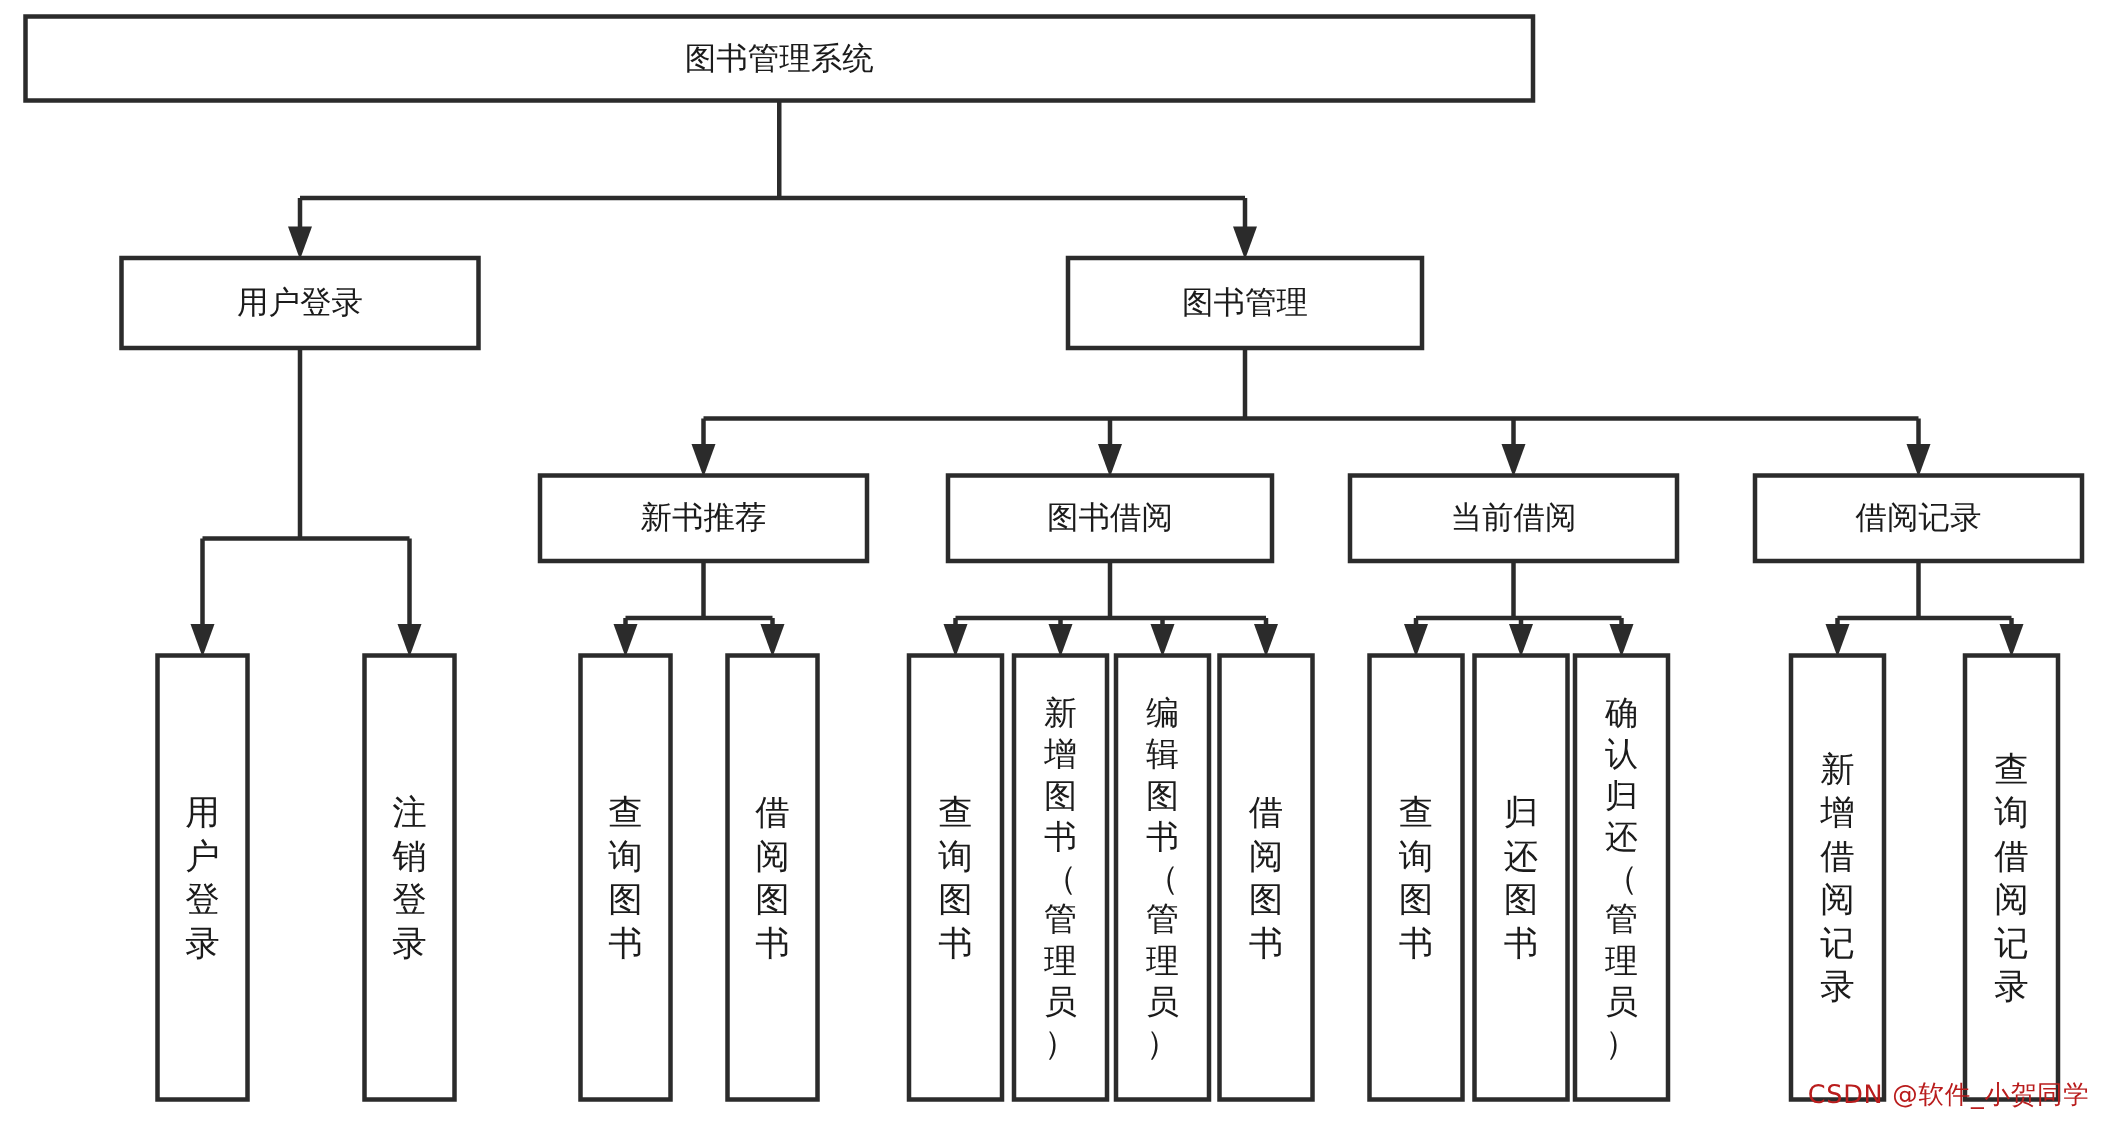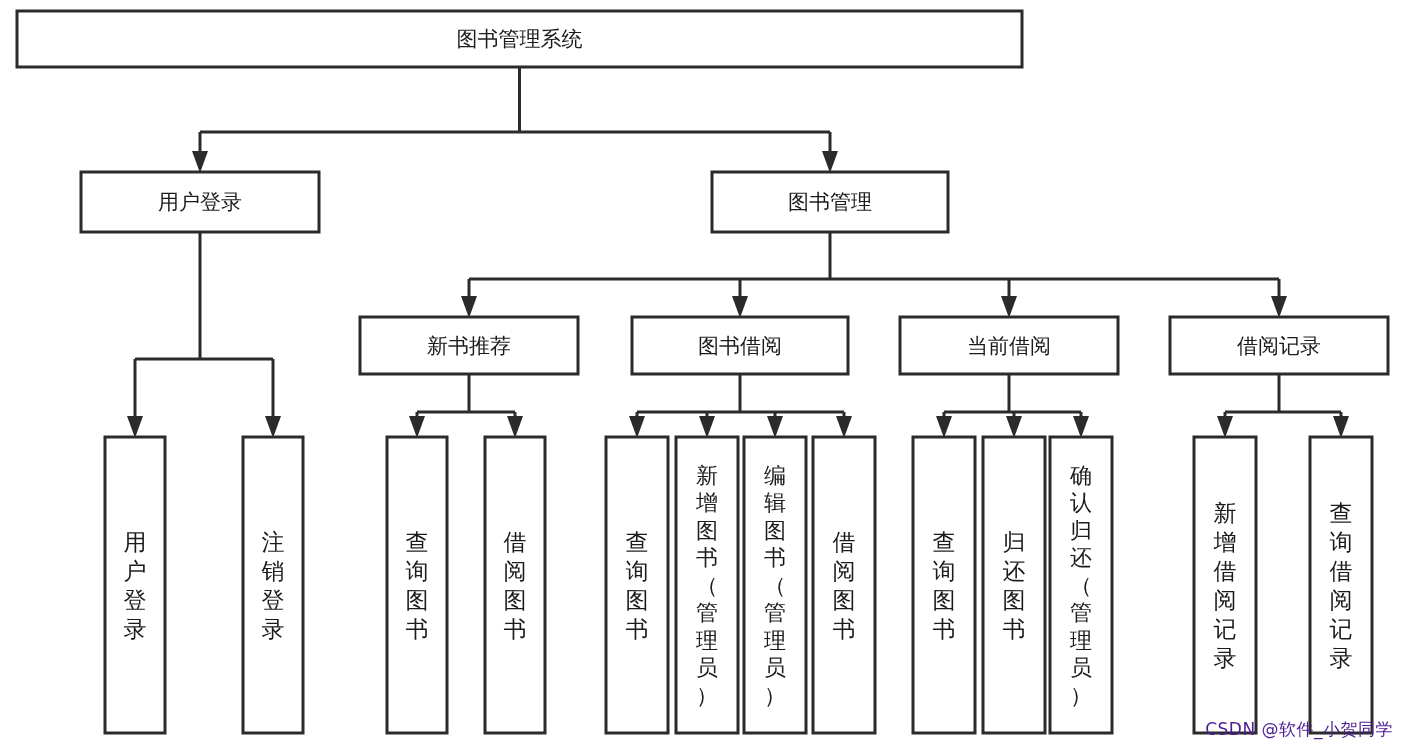--- a/index.html
+++ b/index.html
@@ -53,21 +53,21 @@
     fill: #1b1b1b;
     font-size: 22px;
     text-anchor: middle;
   }
   .watermark {
     position: absolute;
     right: 12px;
     bottom: 6px;
     font-family: "DejaVu Sans", "Liberation Sans", sans-serif;
     font-size: 17px;
-    color: #4c1d95;
+    color: #b91c1c;
     letter-spacing: 0.5px;
     white-space: nowrap;
     user-select: none;
   }
 </style>
 </head>
 <body>
 
 <div id="diagram-root">
   <svg class="diagram" id="diagram-svg" viewBox="0 0 1405 747" xmlns="http://www.w3.org/2000/svg">

